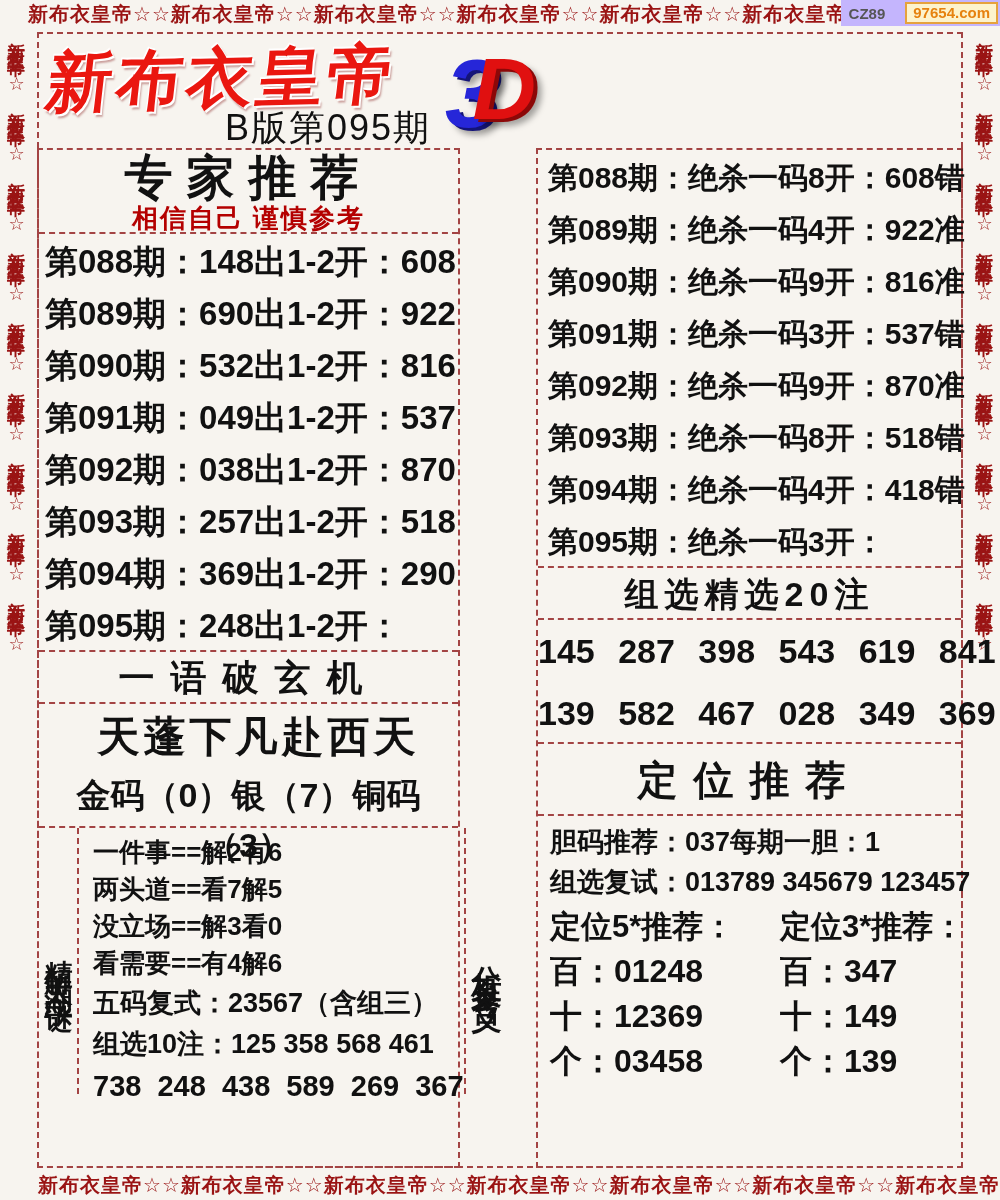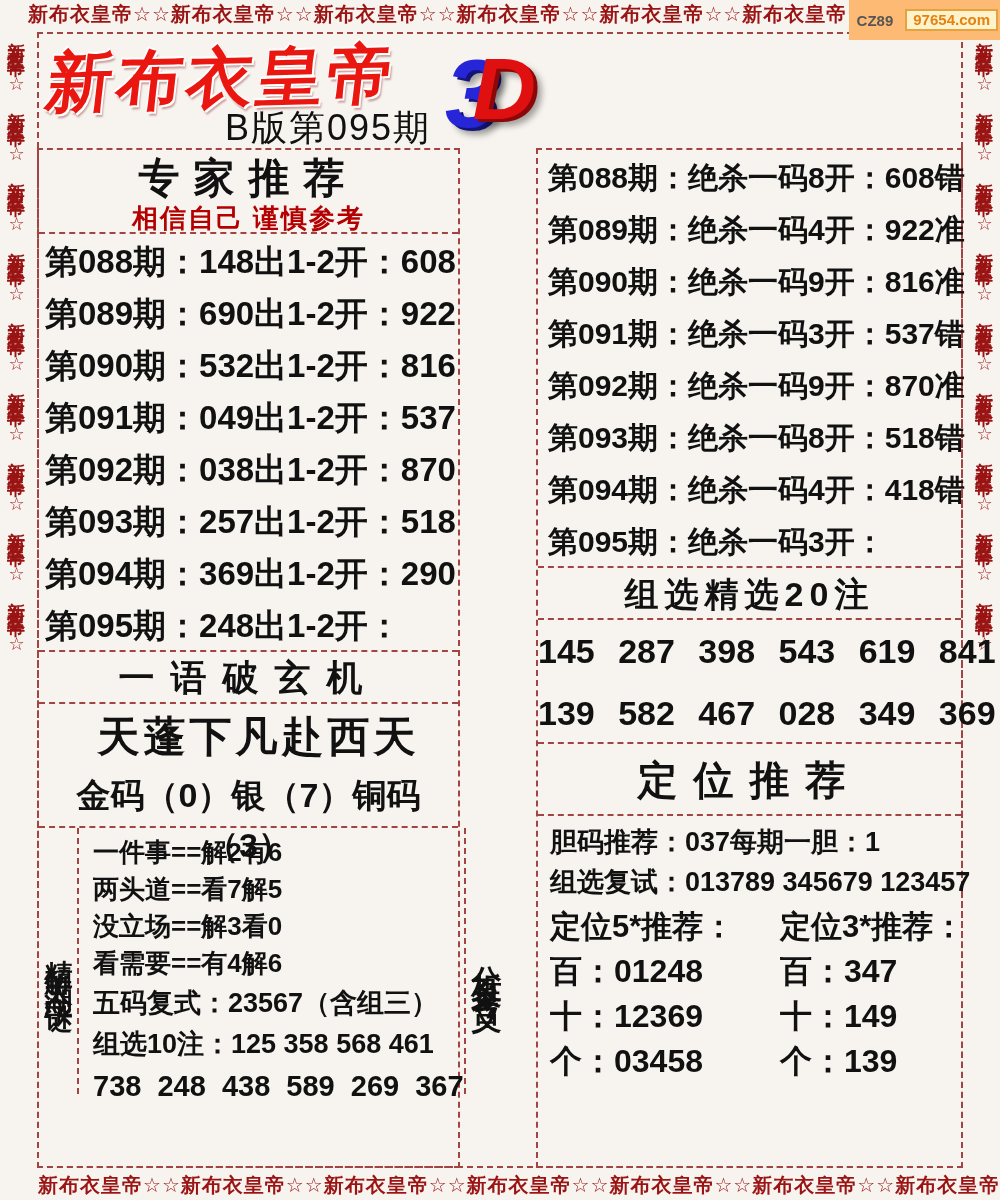--- a/index.html
+++ b/index.html
@@ -12,22 +12,22 @@
     white-space:nowrap; color:#9a1414; font-weight:bold; font-size:20px; line-height:28px;
     letter-spacing:1px; }
   .h-banner.top { top:0; padding-left:28px; }
   .h-banner.bottom { top:1170px; height:30px; line-height:30px; padding-left:38px; }
   .v-banner { position:absolute; top:28px; height:1142px; width:32px; overflow:hidden;
     writing-mode:vertical-rl; text-orientation:upright; color:#9a1414; font-weight:bold;
     font-size:18px; letter-spacing:4px; line-height:32px; }
   .v-banner.left { left:0; }
   .v-banner.right { left:968px; }
 
-  .corner { position:absolute; top:0; right:0; height:40px; background:#fdba74;
-    display:flex; align-items:center; gap:12px; padding:0 2px 0 8px; z-index:5; }
+  .corner { position:absolute; top:0; right:0; height:26px; background:#c4b5fd;
+    display:flex; align-items:center; gap:20px; padding:0 2px 0 8px; z-index:5; }
   .corner .cz { color:#555; font-size:15px; font-weight:bold; }
   .corner .dom { background:#fdf3cc; border:2px solid #e6a23c; color:#e6820f;
     font-weight:bold; font-size:15px; padding:0 6px; line-height:18px; }
 
   
   .outer-frame { position:absolute; left:37px; top:32px; width:926px; height:1136px;
     border:2px dashed #a34444; }
   .colbox { position:absolute; top:148px; border:2px dashed #a34444; background:transparent; }
   .colbox.leftcol  { left:37px;  width:423px; height:1020px; }
   .colbox.rightcol { left:536px; width:427px; height:1020px; }
@@ -44,21 +44,21 @@
     color:#111; letter-spacing:2px; }
   .logo3d { position:absolute; left:408px; top:6px; font-weight:bold; font-style:italic;
     white-space:nowrap; }
   .logo3d .n3 { font-size:96px; color:#2626d8; text-shadow:4px 3px 0 #141478,8px 7px 6px rgba(0,0,0,.35); }
   .logo3d .nd { font-size:88px; color:#e01010; margin-left:-26px; vertical-align:8px;
     text-shadow:4px 3px 0 #8c0808,8px 7px 6px rgba(0,0,0,.35); }
 
   
   .hdr-big { text-align:center; font-weight:bold; color:#111; }
   .expert-hdr { height:84px; padding-top:4px; }
-  .expert-hdr .t { font-size:41px; letter-spacing:14px; line-height:48px; }
+  .expert-hdr .t { font-size:48px; letter-spacing:14px; line-height:48px; }
   .expert-hdr .s { font-size:26px; color:#b40000; letter-spacing:2px; line-height:32px; }
   .kill-hdr { height:84px; font-size:38px; letter-spacing:14px; line-height:82px; }
 
   .rows8 { height:418px; padding:2px 0 0 6px; }
   .rows8 .row { height:52px; line-height:52px; font-size:33px; font-weight:bold;
     color:#111; white-space:nowrap; }
   .rightcol .rows8 { padding-left:10px; }
   .rightcol .rows8 .row { font-size:30px; }
 
   .one-hdr { height:52px; font-size:36px; letter-spacing:16px; line-height:52px; }

